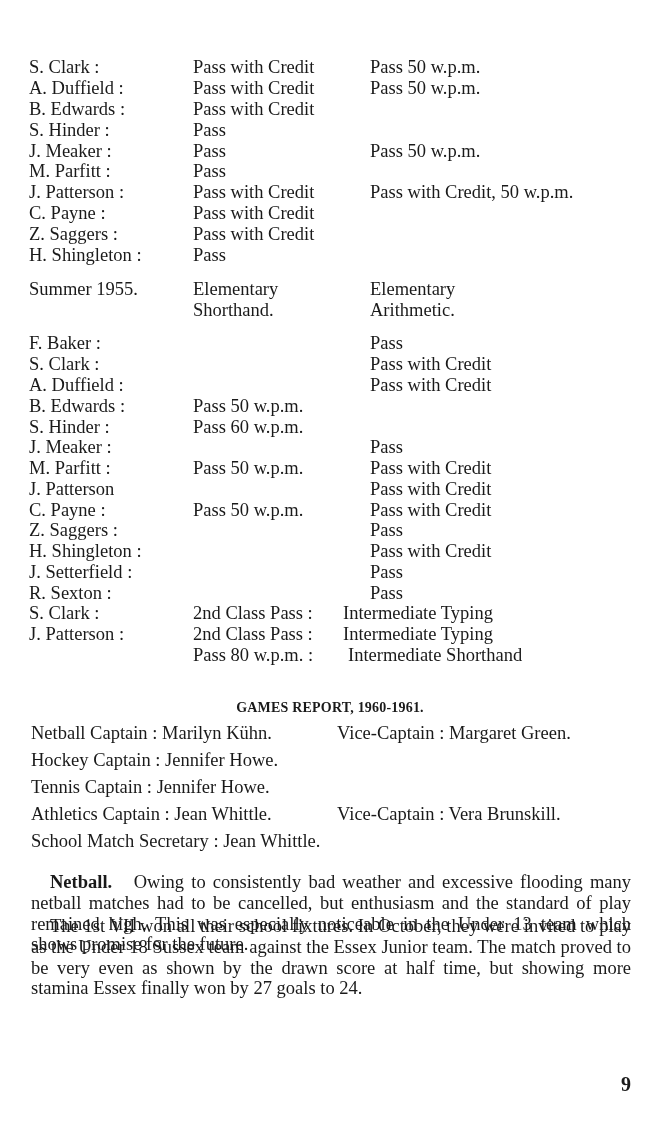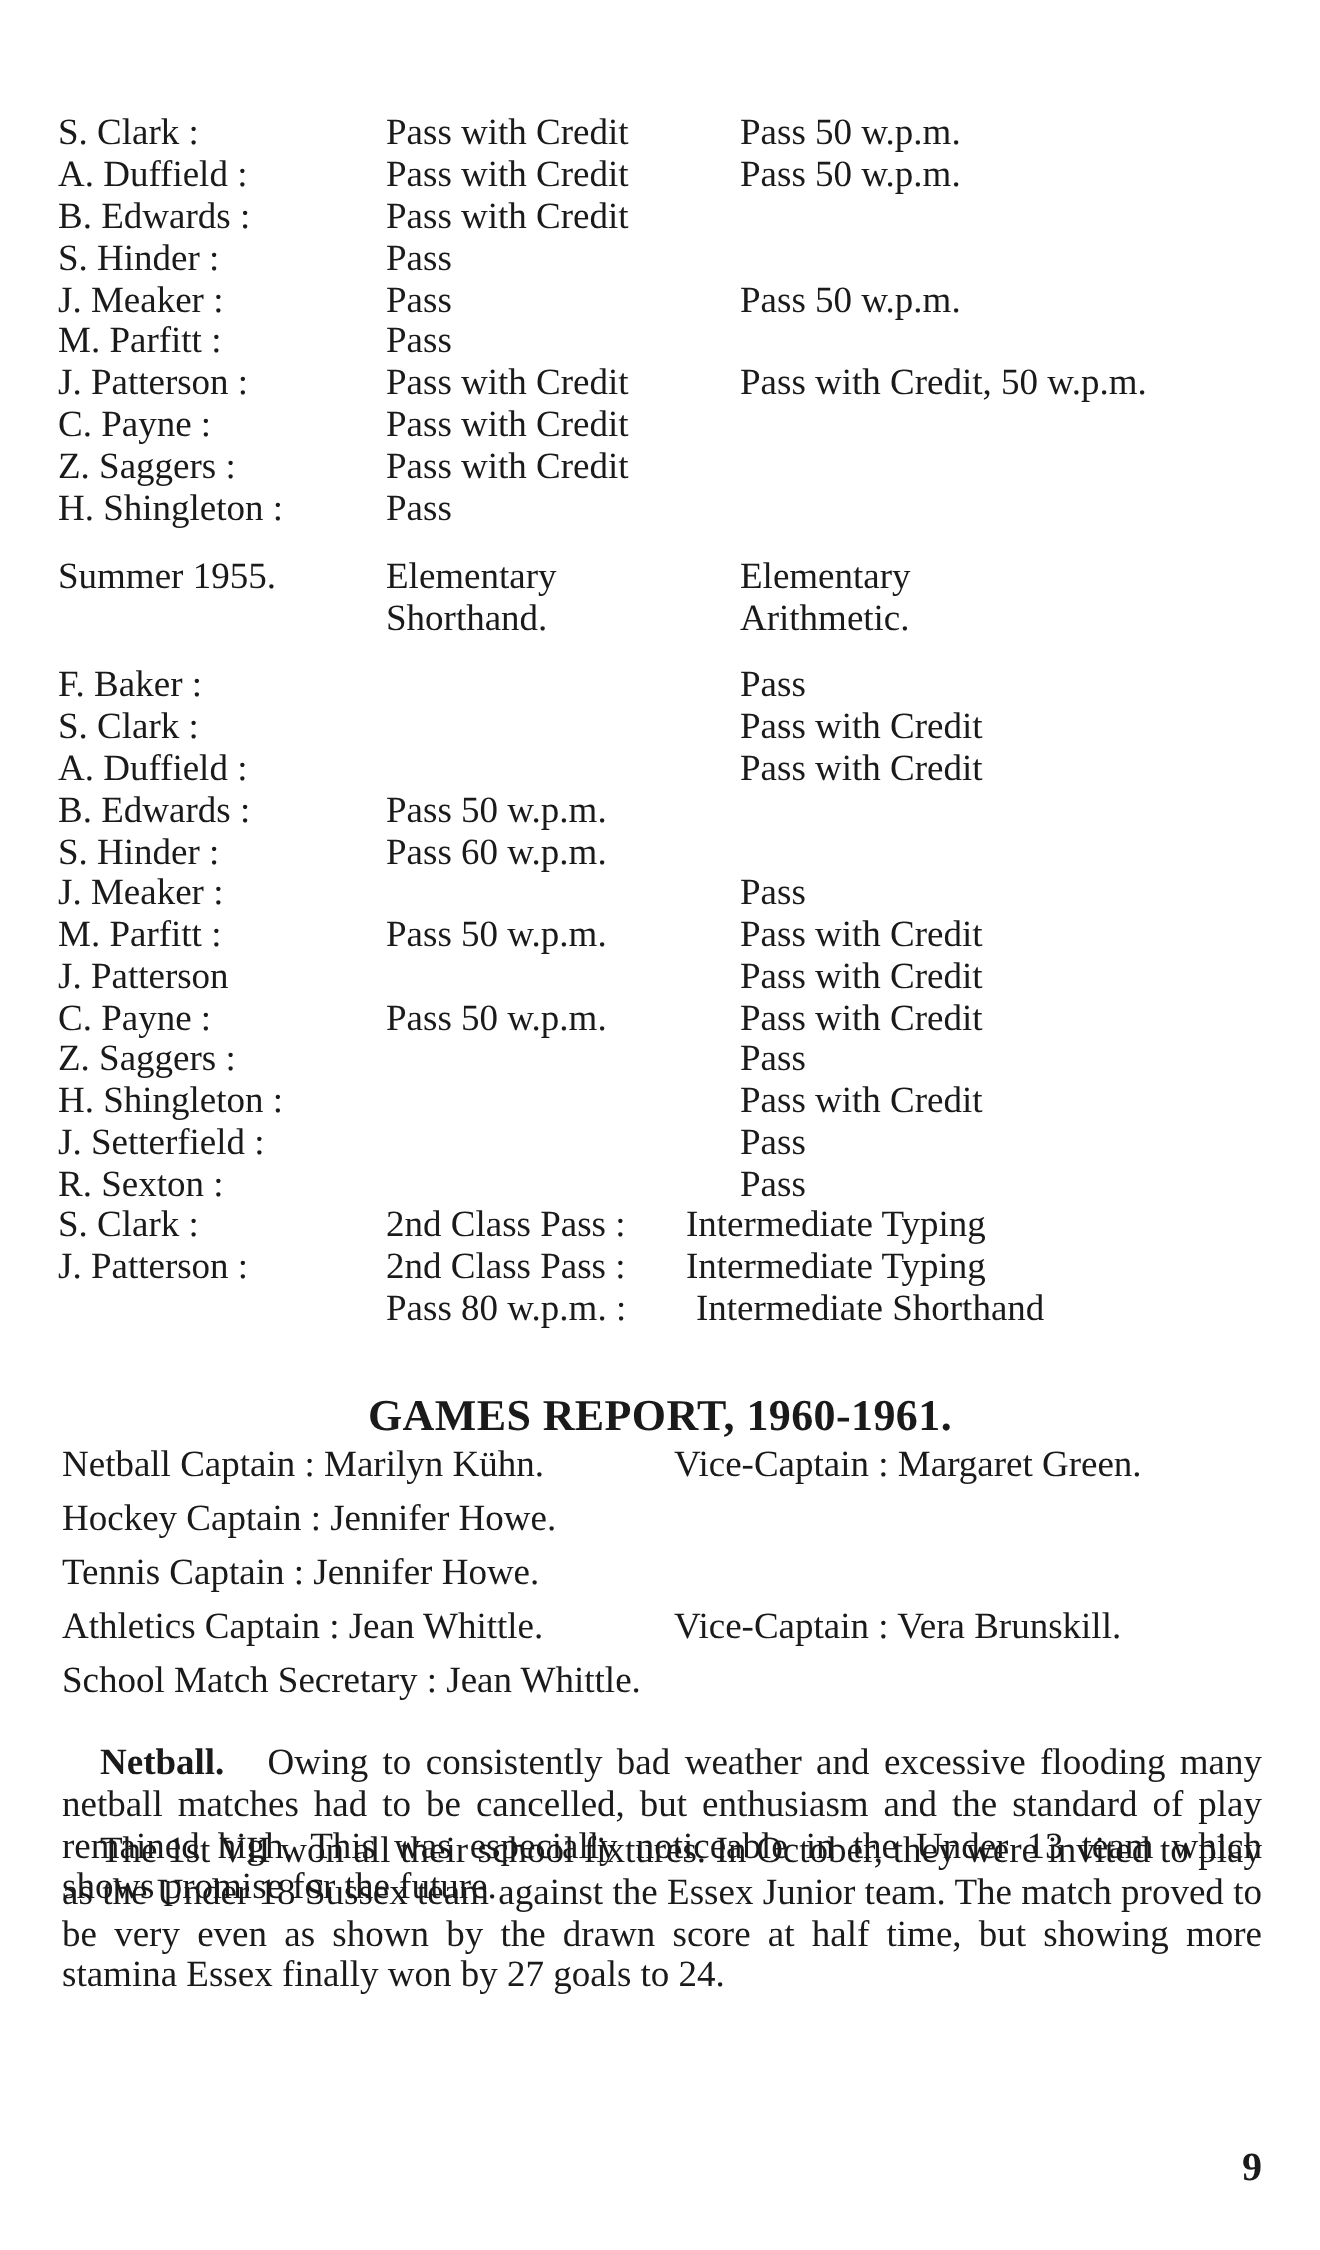--- a/index.html
+++ b/index.html
@@ -10,21 +10,21 @@
   }
   .page { position: absolute; left: 0; top: 0; width: 660px; height: 1125px; }
   .row { position: absolute; left: 0; width: 660px; height: 21px; font-size: 18.5px; line-height: 21px; white-space: nowrap; }
   .c1 { position: absolute; left: 29px; }
   .c2 { position: absolute; left: 193px; }
   .c3 { position: absolute; left: 370px; }
   .c3b { position: absolute; left: 343px; }
   .it { }
   .heading {
     position: absolute; left: 0; width: 660px; top: 697px; text-align: center;
-    font-weight: bold; font-size: 22px; line-height: 22px; letter-spacing: 0.2px;
+    font-weight: bold; font-size: 14px; line-height: 22px; letter-spacing: 0.2px;
   }
   .cap { position: absolute; left: 31px; font-size: 18.5px; line-height: 22px; white-space: nowrap; }
   .cap .vice { position: absolute; white-space: nowrap; }
   .para {
     position: absolute; left: 31px; width: 600px; font-size: 18.5px; line-height: 20.8px;
     text-align: justify; text-indent: 19px; hyphens: none;
   }
   .para b { font-weight: bold; }
   .pagenum { position: absolute; left: 621px; top: 1073px; font-size: 20px; font-weight: bold; }
 </style>

